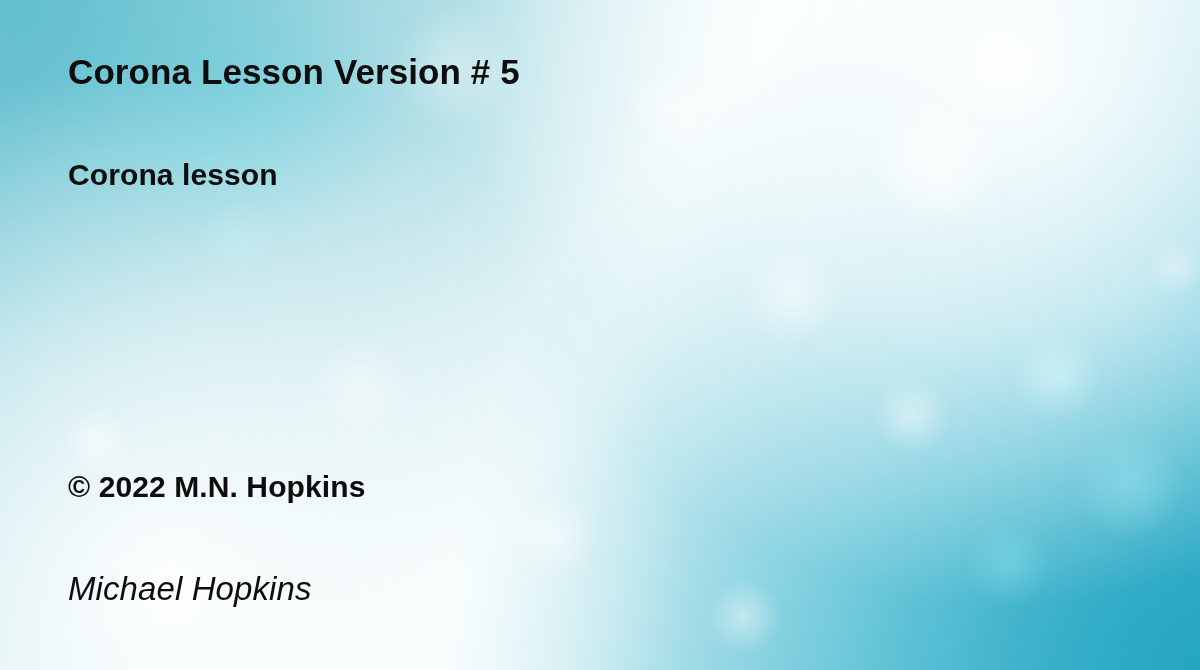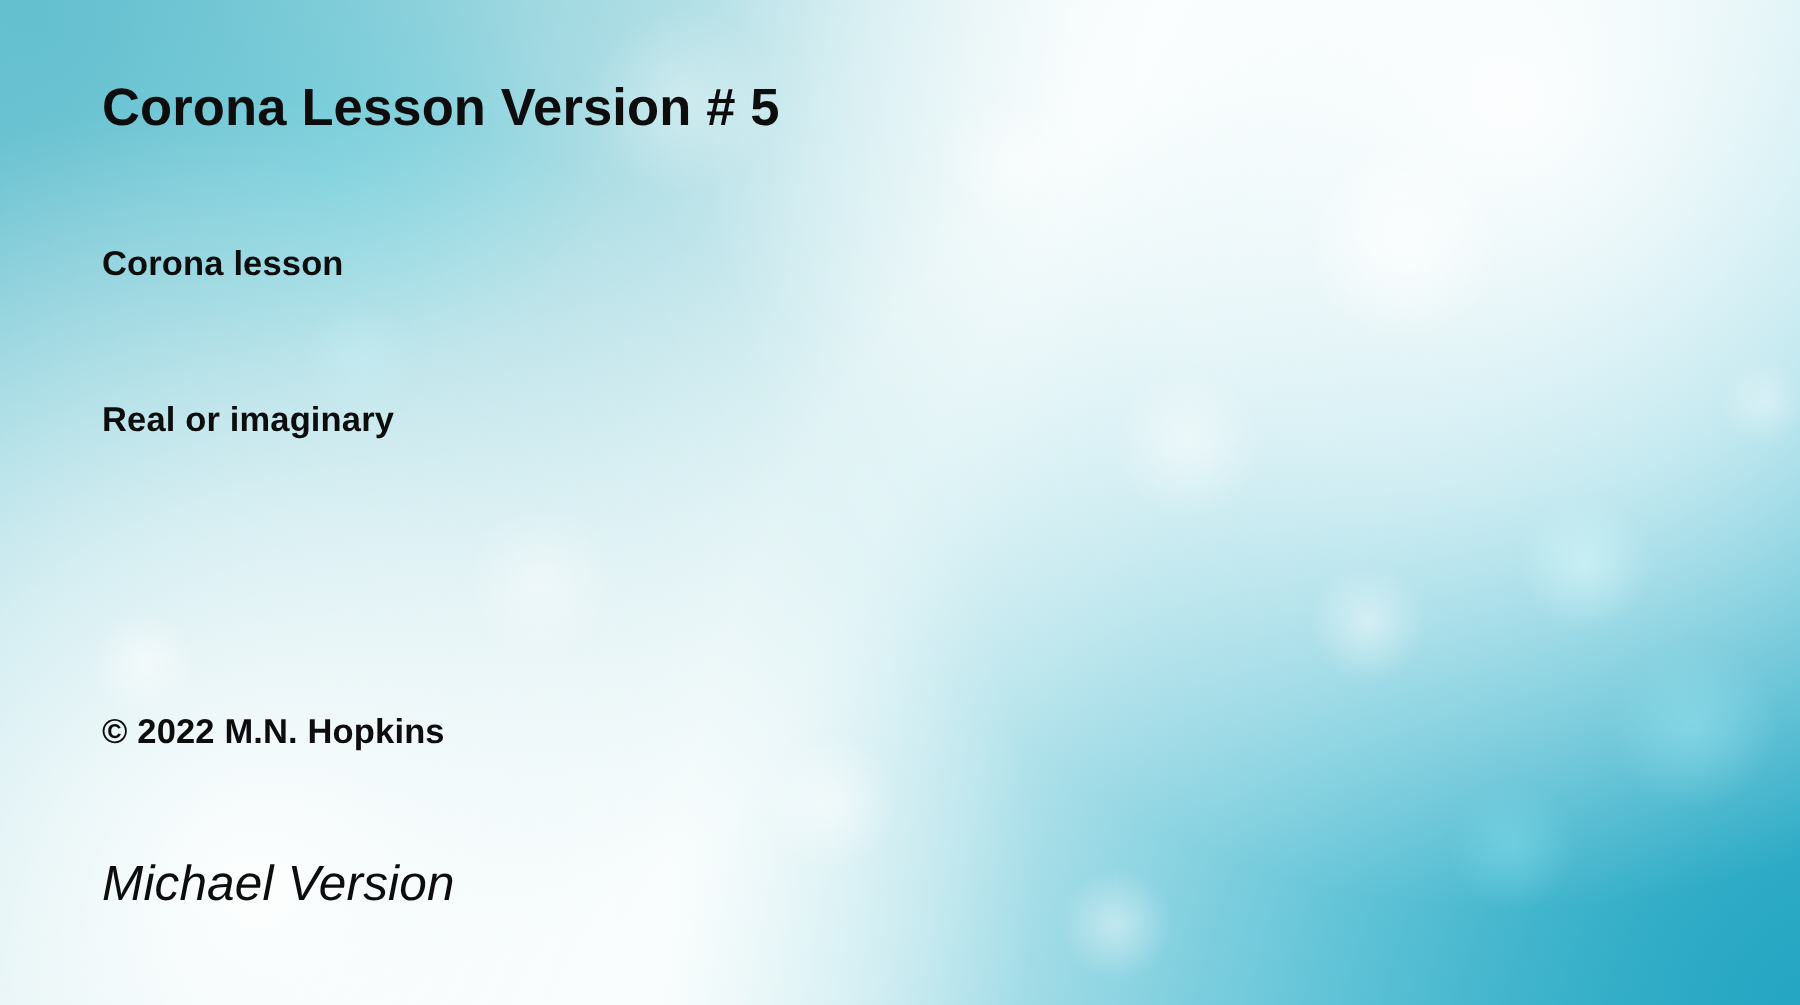--- a/index.html
+++ b/index.html
@@ -94,21 +94,21 @@
   }
 
   #slide-title {
     top: 50px;
     font-size: 35px;
     font-weight: bold;
     line-height: 44px;
   }
 
   .body-line {
-    font-size: 23px;
+    font-size: 30px;
     font-weight: bold;
     line-height: 30px;
   }
 
   #line-1 { top: 160px; }
   #line-2 { top: 264px; }
   #line-3 { top: 368px; }
   #copyright-line { top: 472px; }
 
   #author-name {
@@ -127,21 +127,20 @@
   <div class="bg-layer bg-base"></div>
   <div class="bg-layer bg-glow"></div>
   <div class="bg-layer bg-bokeh"></div>
 
   <div id="content">
 
     <div class="text-line" id="slide-title">Corona Lesson Version # 5</div>
 
     <div class="text-line body-line" id="line-1">Corona lesson</div>
 
-    <div class="text-line body-line" id="line-2">Real or imaginary</div>
 
 
     <div class="text-line body-line" id="copyright-line">© 2022 M.N. Hopkins</div>
 
-    <div class="text-line" id="author-name">Michael Version</div>
+    <div class="text-line" id="author-name">Michael Hopkins</div>
 
   </div>
 </div>
 
 </body></html>

